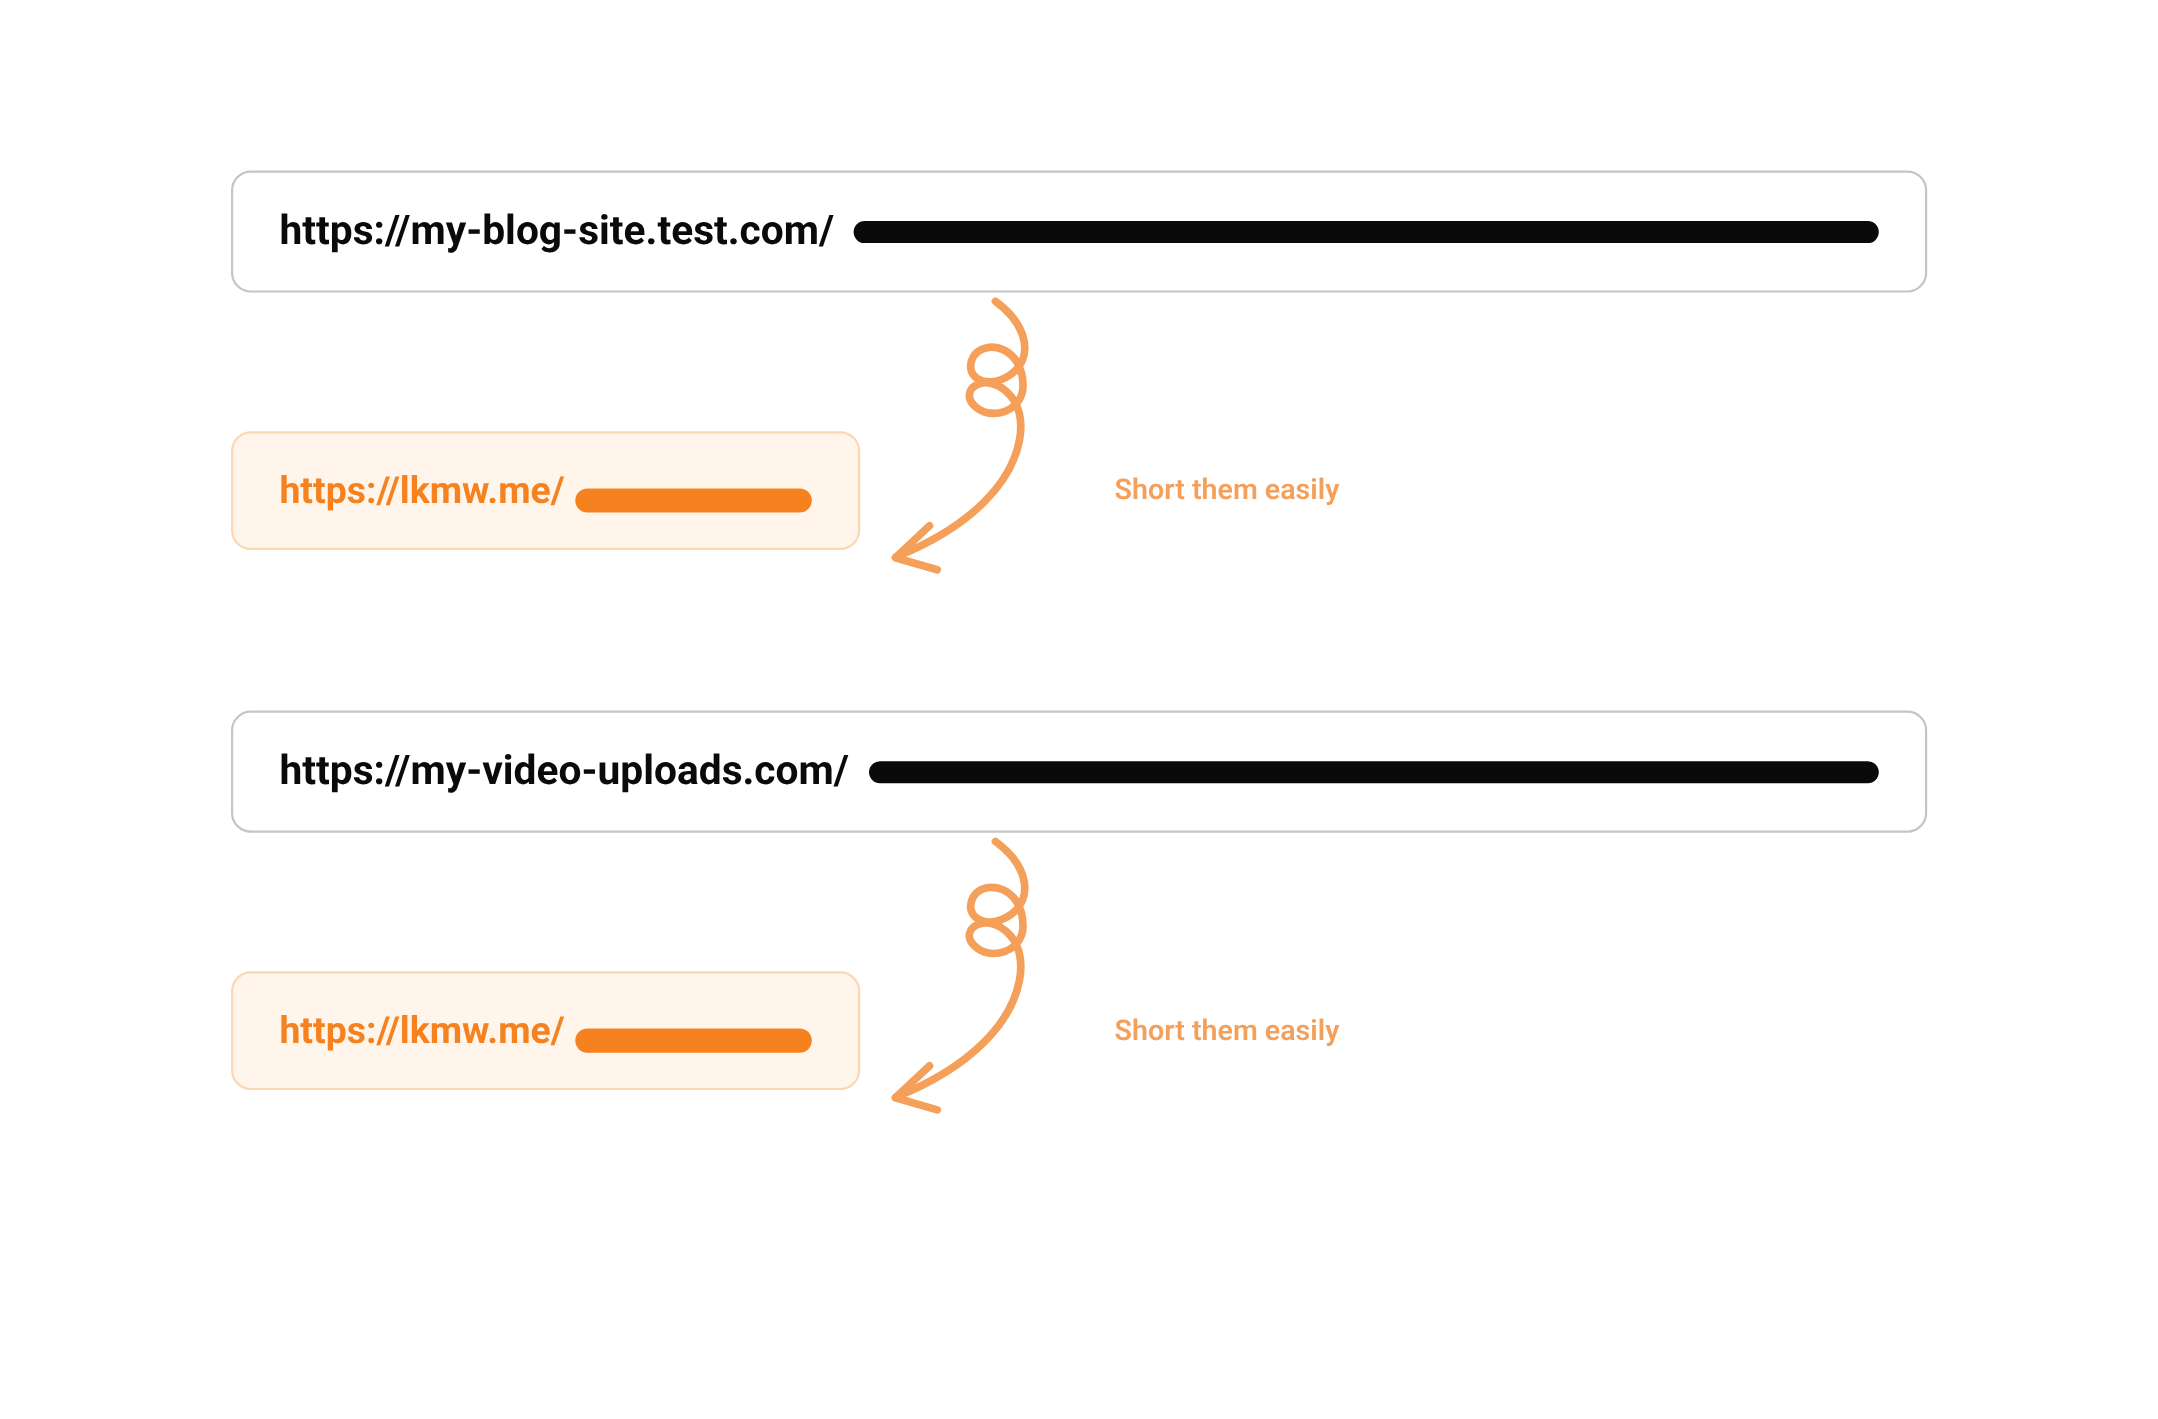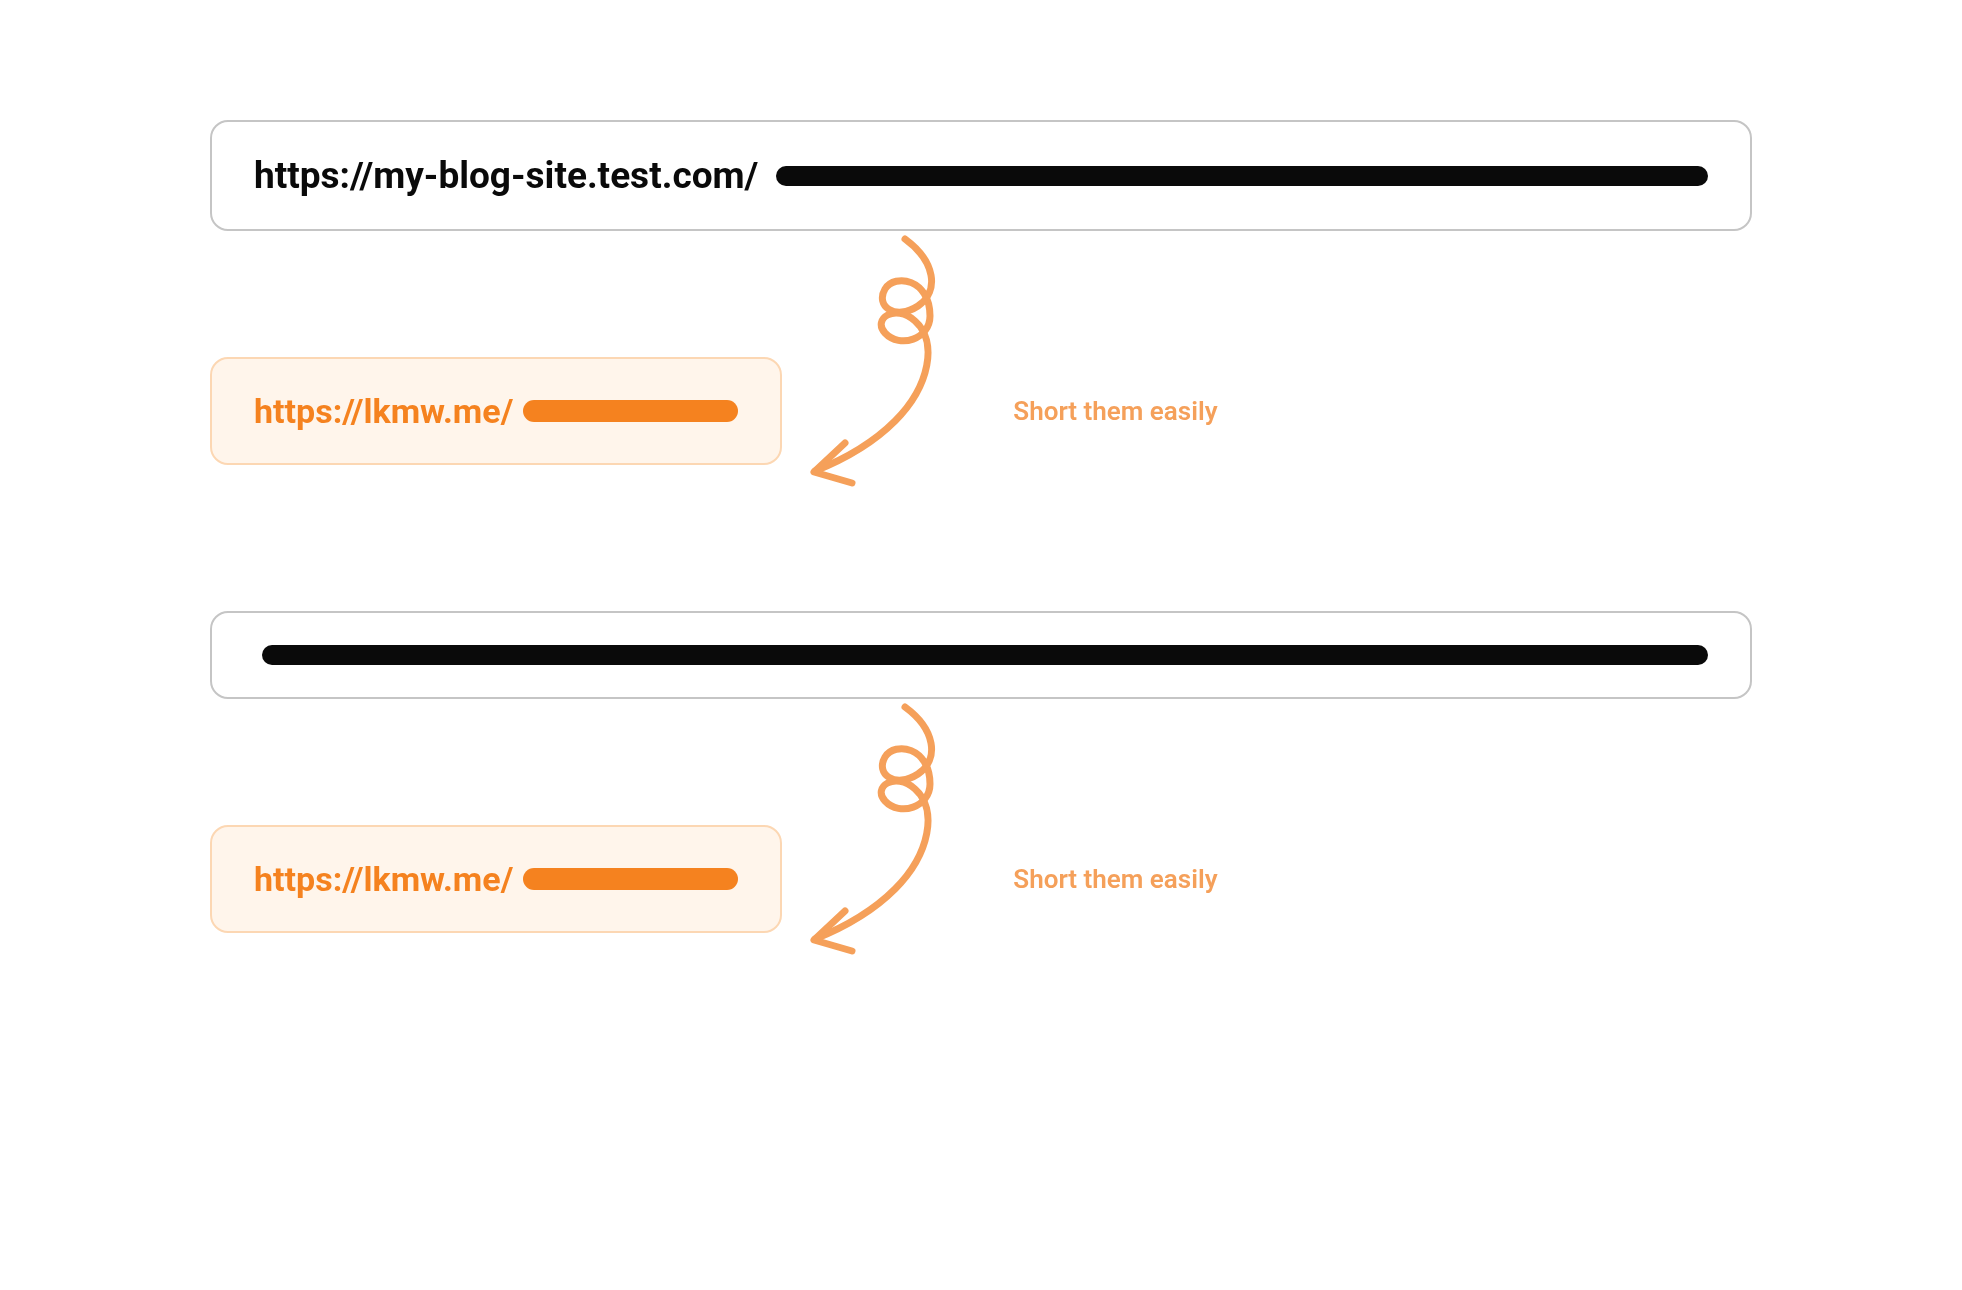--- a/index.html
+++ b/index.html
@@ -22,20 +22,21 @@
     }
 
     .long-url-box {
       border: 2px solid #c5c5c5;
       border-radius: 18px;
       padding: 32px 42px;
       display: flex;
       align-items: center;
       gap: 10px;
       background: #fff;
+      margin-top: 35px;
     }
 
     .long-url-text {
       font-size: 37px;
       font-weight: 700;
       color: #0a0a0a;
       white-space: nowrap;
     }
 
     .black-bar {
@@ -53,21 +54,21 @@
       gap: 18px;
       position: relative;
     }
 
     .short-url-box {
       border: 2px solid #fcd7b3;
       background: #fff5eb;
       border-radius: 18px;
       padding: 32px 42px;
       display: flex;
-      align-items: center;
+      align-items: flex-end;
       gap: 10px;
     }
 
     .short-url-text {
       font-size: 34px;
       font-weight: 700;
       color: #f5821f;
       white-space: nowrap;
     }
 
@@ -126,20 +127,21 @@
                  C 70 225, 40 240, 15 250"></path>
         <path d="M 45 222 L 14 251 L 52 262"></path>
       </svg>
     </div>
     <span class="caption">Short them easily</span>
   </div>
 </div>
 
 <div class="group">
   <div class="long-url-box">
+    <span class="long-url-text">https://my-video-uploads.com/</span>
     <span class="black-bar"></span>
   </div>
   <div class="bottom-row">
     <div class="short-url-box">
       <span class="short-url-text">https://lkmw.me/</span>
       <span class="orange-bar"></span>
     </div>
     <div class="arrow-container">
       <svg class="arrow-svg" viewBox="0 0 175 280" width="175" height="280">
         <path d="M 105 18

